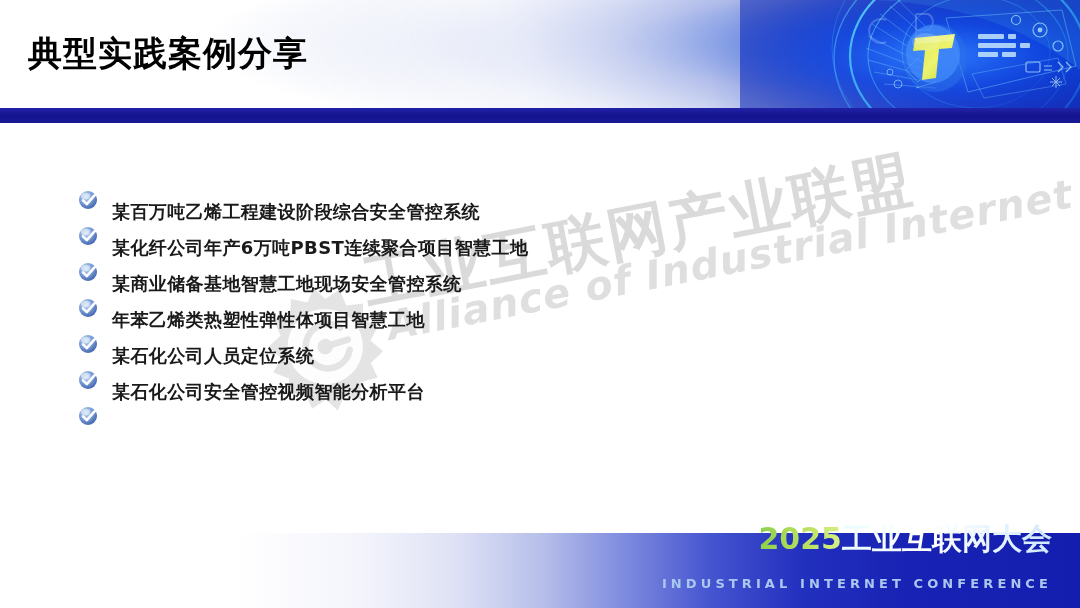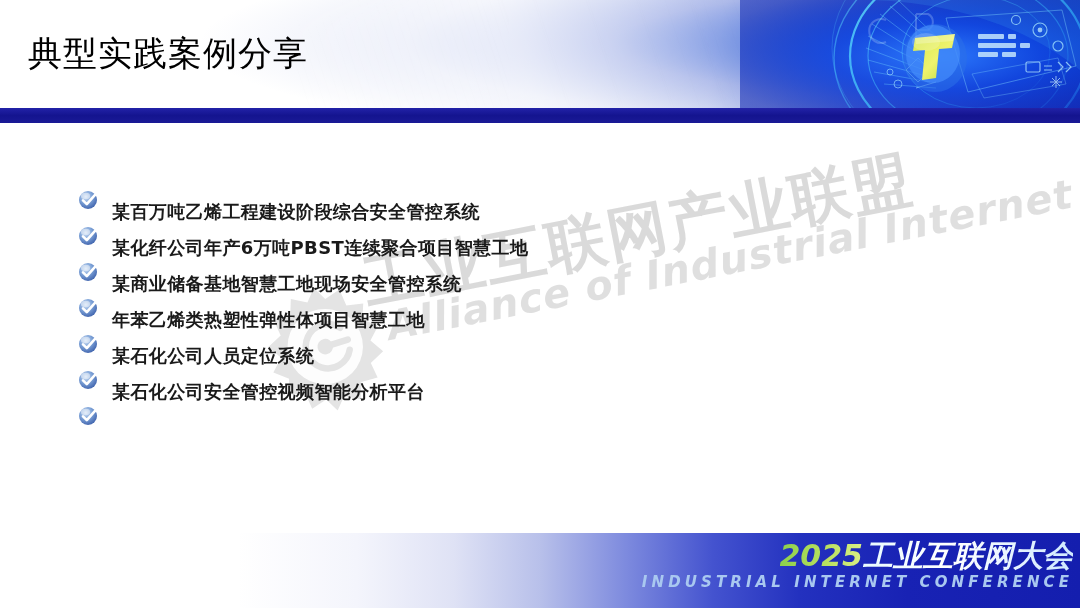--- a/index.html
+++ b/index.html
@@ -79,21 +79,21 @@
     height: 15px;
     background: linear-gradient(180deg, #2222a8 0%, #14148f 50%, #191996 100%);
   }
 
   
   .page-title {
     position: absolute;
     left: 28px;
     top: 36px;
     font-size: 34px;
-    font-weight: normal;
+    font-weight: bold;
     color: #000000;
     letter-spacing: 1px;
     line-height: 1;
     white-space: nowrap;
     z-index: 4;
   }
 
   
   .watermark {
     position: absolute;
@@ -181,25 +181,24 @@
       #b8c0ea 50%,
       #7d8ade 58%,
       #4453cf 66%,
       #2331bf 74%,
       #1822b4 84%,
       #141eae 100%);
     z-index: 5;
   }
   .conf-logo {
     position: absolute;
-    right: 7px;
+    right: 28px;
     bottom: 18px;
     text-align: right;
     line-height: 1;
-    font-style: italic;
   }
   .conf-main {
     display: block;
     font-size: 30px;
     font-weight: bold;
     letter-spacing: 0px;
     white-space: nowrap;
   }
   .conf-year {
     color: #8fd14f;
@@ -210,22 +209,22 @@
   }
   .conf-cn {
     color: #ffffff;
     background: linear-gradient(90deg, #e9fbff 0%, #ffffff 40%, #cfe9ff 100%);
     -webkit-background-clip: text;
     background-clip: text;
     -webkit-text-fill-color: transparent;
   }
   .conf-sub {
     display: block;
-    margin-top: 4px;
-    font-size: 15px;
+    margin-top: 23px;
+    font-size: 13px;
     font-weight: bold;
     color: #a9c8f0;
     letter-spacing: 4.1px;
     white-space: nowrap;
   }
 </style>
 </head>
 <body>
 
 <div class="slide">

